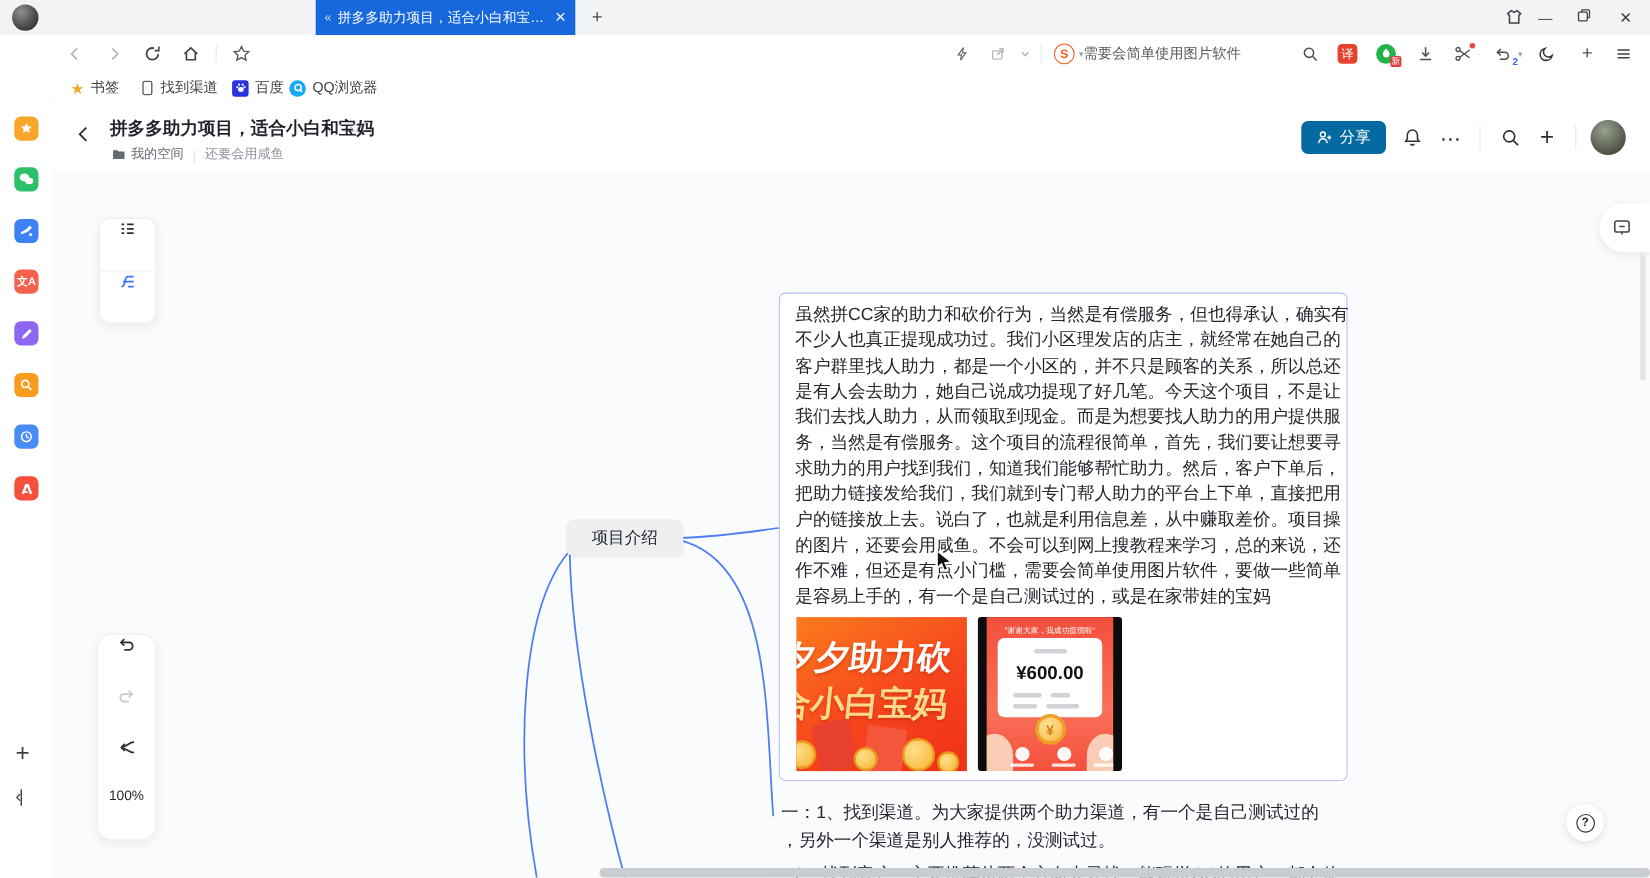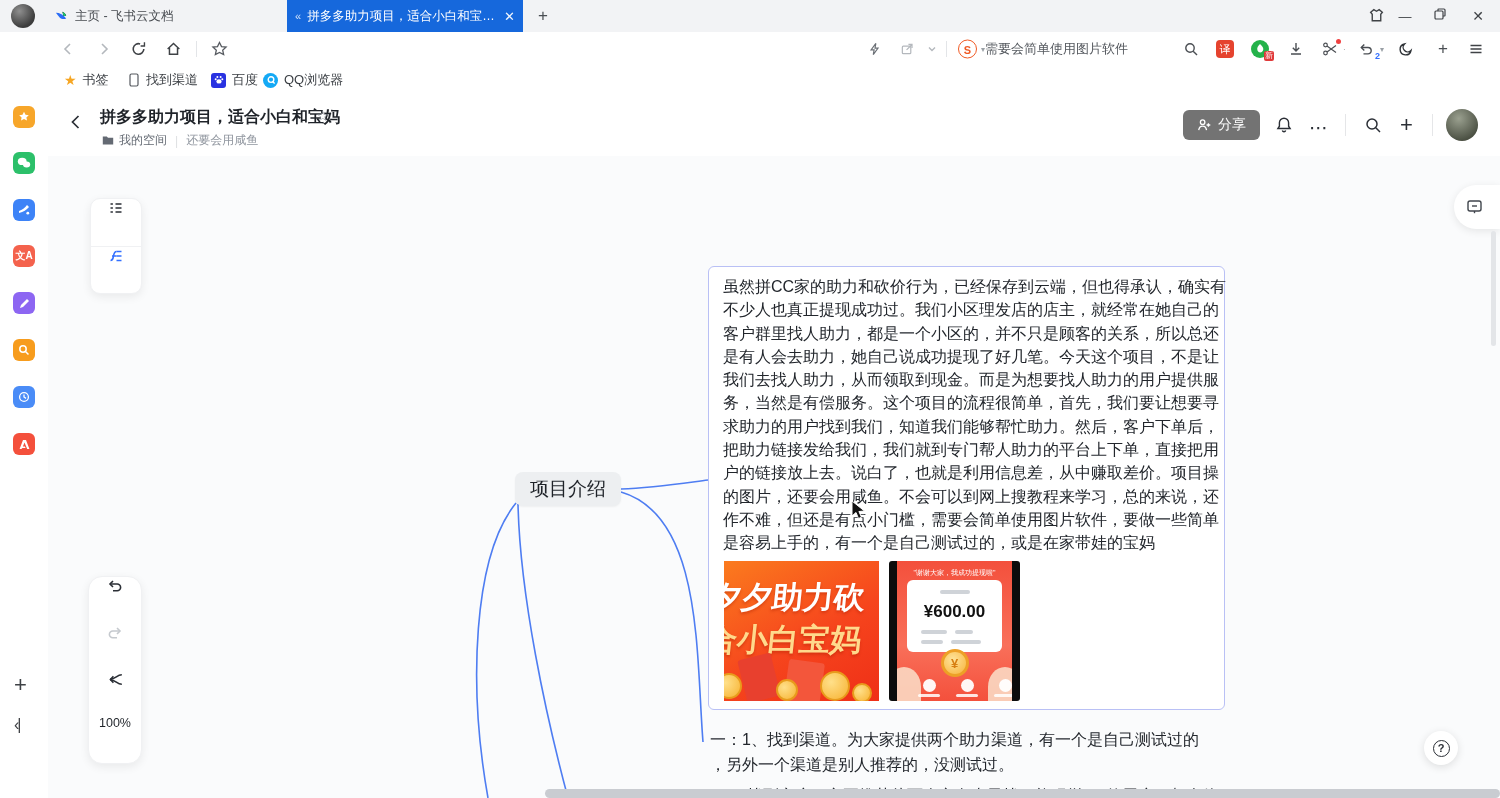--- a/index.html
+++ b/index.html
@@ -46,40 +46,40 @@
      display:flex;align-items:center;justify-content:center;color:#fff;}
 
   
   #docheader{position:absolute;left:48px;top:94px;width:1452px;height:62px;background:#fff;}
   #doc-title{position:absolute;left:52px;top:13px;font-size:16px;font-weight:700;color:#1f2329;}
   #doc-star{position:absolute;left:268px;top:13px;font-size:15px;color:#8f959e;}
   #doc-meta{position:absolute;left:54px;top:38px;display:flex;align-items:center;gap:8px;
      font-size:12px;color:#8f959e;}
   #doc-meta .space{color:#646a73;display:flex;align-items:center;gap:5px;}
   #share-btn{position:absolute;left:1135px;top:16px;width:77px;height:30px;border-radius:6px;
-     background:#737373;color:#fff;display:flex;align-items:center;justify-content:center;
+     background:#0369a1;color:#fff;display:flex;align-items:center;justify-content:center;
      gap:6px;font-size:14px;}
   .hdrico{position:absolute;top:22px;color:#2b2f36;}
   #doc-avatar{position:absolute;left:1398px;top:15px;width:32px;height:32px;border-radius:50%;
      background:radial-gradient(circle at 40% 30%,#9aa08f,#4a4f42 75%);}
 
   
   #canvas{position:absolute;left:48px;top:156px;width:1452px;height:642px;background:#fafbfc;}
 
   .floatpanel{position:absolute;background:#fff;border:1px solid #f0f1f3;border-radius:10px;
      box-shadow:0 3px 10px rgba(0,0,0,.07);}
   #panelA{left:42px;top:42px;width:50px;height:94px;}
   #panelB{left:40px;top:420px;width:52px;height:186px;border-radius:14px;}
   .pbtn{width:100%;display:flex;align-items:flex-start;justify-content:center;}
   #zoom-level{font-size:12.5px;color:#1f2329;}
 
   
   #node-intro{position:absolute;left:467px;top:316px;width:106px;height:34px;background:#edeff1;
      border-radius:8px;display:flex;align-items:center;justify-content:center;
-     font-size:19px;color:#1f2329;box-shadow:0 1px 2px rgba(0,0,0,.05);}
+     font-size:15px;color:#1f2329;box-shadow:0 1px 2px rgba(0,0,0,.05);}
   #node-content{position:absolute;left:660px;top:110px;width:517px;height:444px;background:#fff;
      border:1.5px solid #b9c0f5;border-radius:6px;box-sizing:border-box;}
   #node-text{position:absolute;left:14px;top:8px;font-size:16px;line-height:23.3px;color:#22262c;}
   #node-text div{white-space:nowrap;}
 
   .promo{position:absolute;top:294px;height:140px;overflow:hidden;}
   #img-promo{left:15px;width:155px;background:linear-gradient(150deg,#fb7b1e 0%,#f6451d 55%,#ef2f17 100%);}
   .promo-t1{position:absolute;left:-14px;top:16px;font-size:31px;font-weight:800;color:#fff;
      white-space:nowrap;transform:skewX(-6deg);text-shadow:0 2px 3px rgba(170,30,0,.4);}
   .promo-t2{position:absolute;left:-18px;top:58px;font-size:31px;font-weight:800;color:#ffd98c;
@@ -123,30 +123,20 @@
   #cursor{position:absolute;left:803px;top:344px;}
 </style>
 </head>
 <body>
 
 <div id="app">
 
   <div id="tabstrip">
     <div id="browser-avatar" class="abs"></div>
 
-    <div class="tab tab-inactive">
-      <span class="ic">
-        <svg width="15" height="15" viewBox="0 0 16 16">
-            <path d="M2 4c4 0 8 2 11 6-2 1-5 1-7-1L2 4z" fill="#2a6cf5"></path>
-            <path d="M9 3c2 1 3 2 4 4-1 .6-2 .6-3 .2L9 3z" fill="#20c championship"></path>
-            <path d="M9 3c2 1 3 2 4 4-1 .6-2 .6-3 .2L9 3z" fill="#21c26e"></path>
-          </svg>
-      </span>
-      <span class="tab-title">主页 - 飞书云文档</span>
-    </div>
 
     <div class="tab tab-active">
       <span class="tab-chev">«</span>
       <span class="tab-title">拼多多助力项目，适合小白和宝妈 -</span>
       <span class="tab-x">✕</span>
     </div>
 
     <div class="abs ic" style="left:533px;top:6px;width:20px;height:20px;font-size:17px;color:#4a4e53;">+</div>
 
     <span class="abs ic winctl" style="left:1368px;top:7px;">
@@ -448,21 +438,21 @@
       </div>
       <div class="pbtn" style="height:42px;">
         <span id="zoom-level">100%</span>
       </div>
     </div>
 
     <div id="node-intro">项目介绍</div>
 
     <div id="node-content">
       <div id="node-text">
-        <div>虽然拼CC家的助力和砍价行为，已经保存到云端，但也得承认，确实有</div>
+        <div>虽然拼CC家的助力和砍价行为，当然是有偿服务，但也得承认，确实有</div>
         <div>不少人也真正提现成功过。我们小区理发店的店主，就经常在她自己的</div>
         <div>客户群里找人助力，都是一个小区的，并不只是顾客的关系，所以总还</div>
         <div>是有人会去助力，她自己说成功提现了好几笔。今天这个项目，不是让</div>
         <div>我们去找人助力，从而领取到现金。而是为想要找人助力的用户提供服</div>
         <div>务，当然是有偿服务。这个项目的流程很简单，首先，我们要让想要寻</div>
         <div>求助力的用户找到我们，知道我们能够帮忙助力。然后，客户下单后，</div>
         <div>把助力链接发给我们，我们就到专门帮人助力的平台上下单，直接把用</div>
         <div>户的链接放上去。说白了，也就是利用信息差，从中赚取差价。项目操</div>
         <div>的图片，还要会用咸鱼。不会可以到网上搜教程来学习，总的来说，还</div>
         <div>作不难，但还是有点小门槛，需要会简单使用图片软件，要做一些简单</div>

